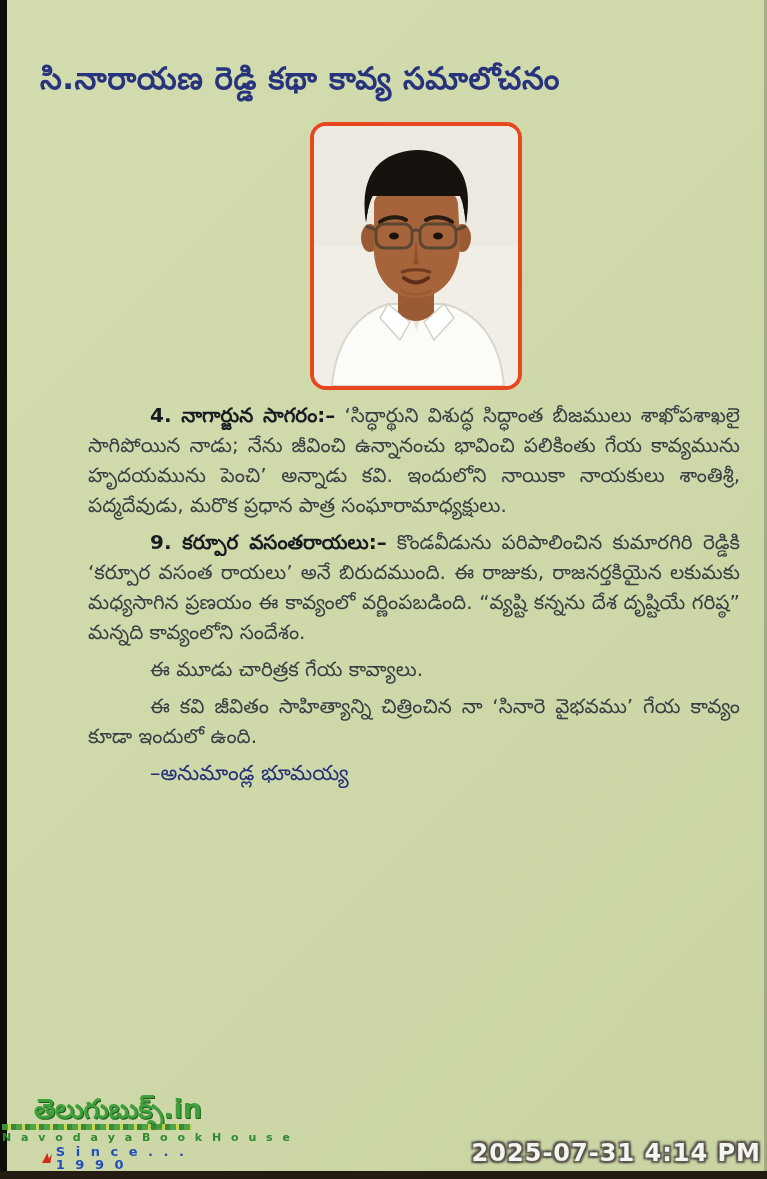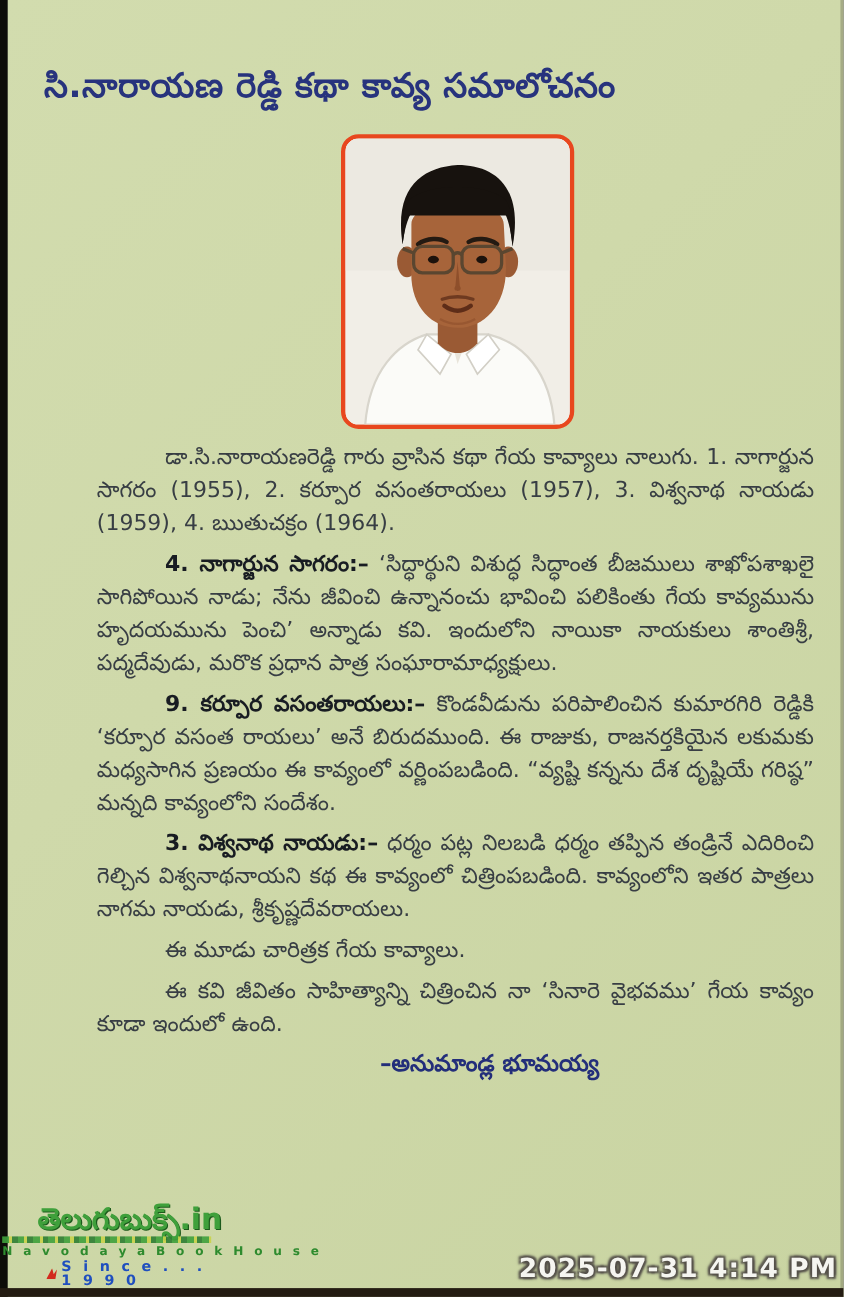--- a/index.html
+++ b/index.html
@@ -30,21 +30,21 @@
   .photo-frame svg{display:block;width:100%;height:100%;}
 
   .content{
     position:absolute;left:88px;top:400px;width:652px;
     font-size:20px;line-height:30px;color:#383e44;
     text-align:justify;
   }
   .content p{margin:0 0 7px 0;text-indent:62px;}
   .lead{font-weight:bold;color:#181c22;}
   .signature{
-    margin-top:12px;text-align:center;font-weight:bold;color:#232e7a;
+    margin-top:12px;text-align:left;font-weight:normal;color:#232e7a;
     font-size:21px;text-indent:0;
   }
 
   .watermark{position:absolute;left:2px;bottom:8px;width:200px;line-height:1;}
   .wm-site{
     font-size:27px;font-weight:bold;color:#3fa03b;
     text-shadow:1px 1px 0 #1c5a1c;letter-spacing:0px;text-align:right;
   }
   .wm-bar{
     margin:2px 0 2px 0;height:6px;width:190px;
@@ -116,24 +116,22 @@
       <path d="M102 112 L 100 134 C 96 140 108 140 104 134 Z" fill="#8e4f2b"></path>
 
       <path d="M88 146 C 96 143 108 143 116 146" stroke="#6e3a20" stroke-width="3" fill="none" stroke-linecap="round"></path>
       <path d="M90 152 C 98 158 106 158 114 152" stroke="#5e2d18" stroke-width="4" fill="none" stroke-linecap="round"></path>
 
       <path d="M86 164 C 96 170 108 170 118 164" stroke="#8e4f2b" stroke-width="2" fill="none" opacity=".6"></path>
     </svg>
   </div>
 
   <div class="content">
-    <p><span class="lead"></span><span>డా.సి.నారాయణరెడ్డి గారు వ్రాసిన కథా గేయ కావ్యాలు నాలుగు. 1. నాగార్జున సాగరం (1955), 2. కర్పూర వసంతరాయలు (1957), 3. విశ్వనాథ నాయడు (1959), 4. ఋతుచక్రం (1964).</span></p>
     <p><span class="lead">4. నాగార్జున సాగరం:–</span><span> ‘సిద్ధార్థుని విశుద్ధ సిద్ధాంత బీజములు శాఖోపశాఖలై సాగిపోయిన నాడు; నేను జీవించి ఉన్నానంచు భావించి పలికింతు గేయ కావ్యమును హృదయమును పెంచి’ అన్నాడు కవి. ఇందులోని నాయికా నాయకులు శాంతిశ్రీ, పద్మదేవుడు, మరొక ప్రధాన పాత్ర సంఘారామాధ్యక్షులు.</span></p>
     <p><span class="lead">9. కర్పూర వసంతరాయలు:–</span><span> కొండవీడును పరిపాలించిన కుమారగిరి రెడ్డికి ‘కర్పూర వసంత రాయలు’ అనే బిరుదముంది. ఈ రాజుకు, రాజనర్తకియైన లకుమకు మధ్యసాగిన ప్రణయం ఈ కావ్యంలో వర్ణింపబడింది. “వ్యష్టి కన్నను దేశ దృష్టియే గరిష్ఠ” మన్నది కావ్యంలోని సందేశం.</span></p>
-    <p><span class="lead">3. విశ్వనాథ నాయడు:–</span><span> ధర్మం పట్ల నిలబడి ధర్మం తప్పిన తండ్రినే ఎదిరించి గెల్చిన విశ్వనాథనాయని కథ ఈ కావ్యంలో చిత్రింపబడింది. కావ్యంలోని ఇతర పాత్రలు నాగమ నాయడు, శ్రీకృష్ణదేవరాయలు.</span></p>
     <p><span class="lead"></span><span>ఈ మూడు చారిత్రక గేయ కావ్యాలు.</span></p>
     <p><span class="lead"></span><span>ఈ కవి జీవితం సాహిత్యాన్ని చిత్రించిన నా ‘సినారె వైభవము’ గేయ కావ్యం కూడా ఇందులో ఉంది.</span></p>
     <p class="signature">–అనుమాండ్ల భూమయ్య</p>
   </div>
 
   <div class="watermark">
     <div class="wm-site">తెలుగుబుక్స్.in</div>
     <div class="wm-bar"></div>
     <div class="wm-publisher">N a v o d a y a  B o o k  H o u s e</div>
     <div class="wm-since-row">

